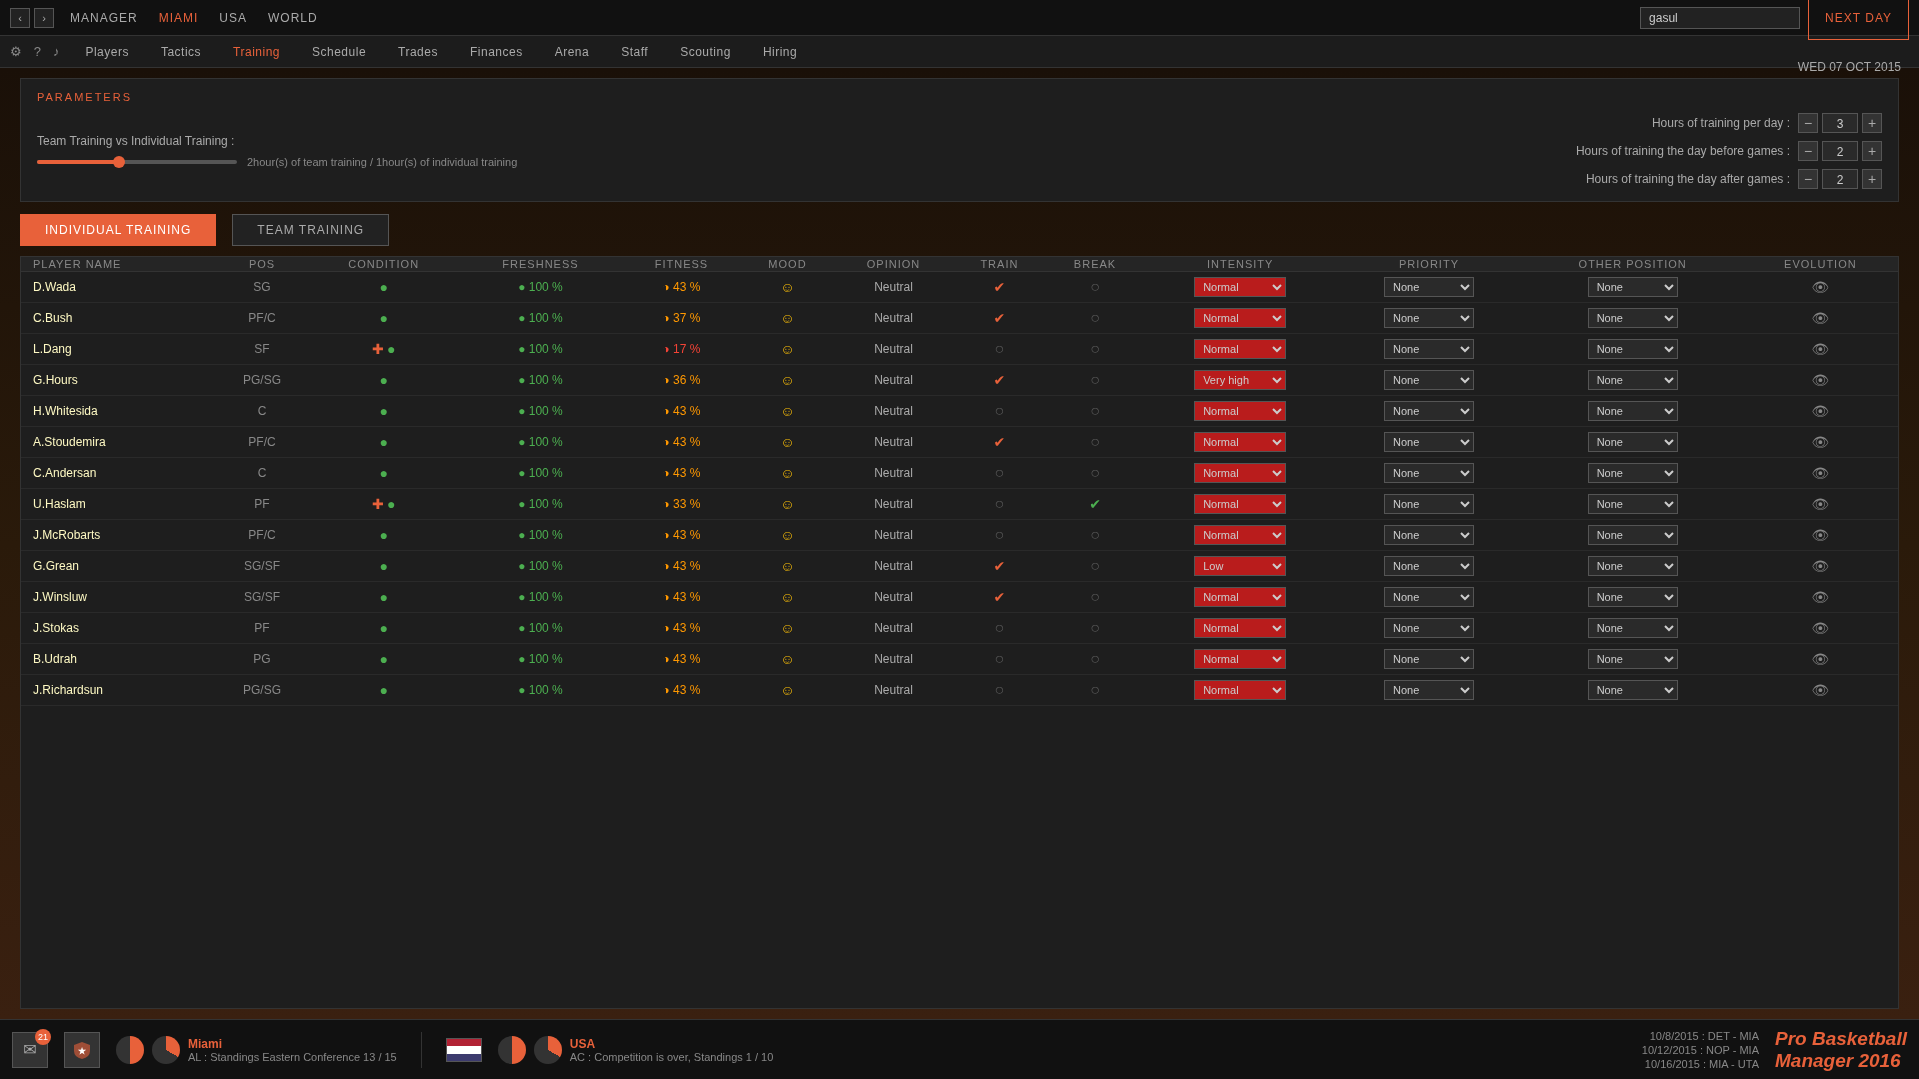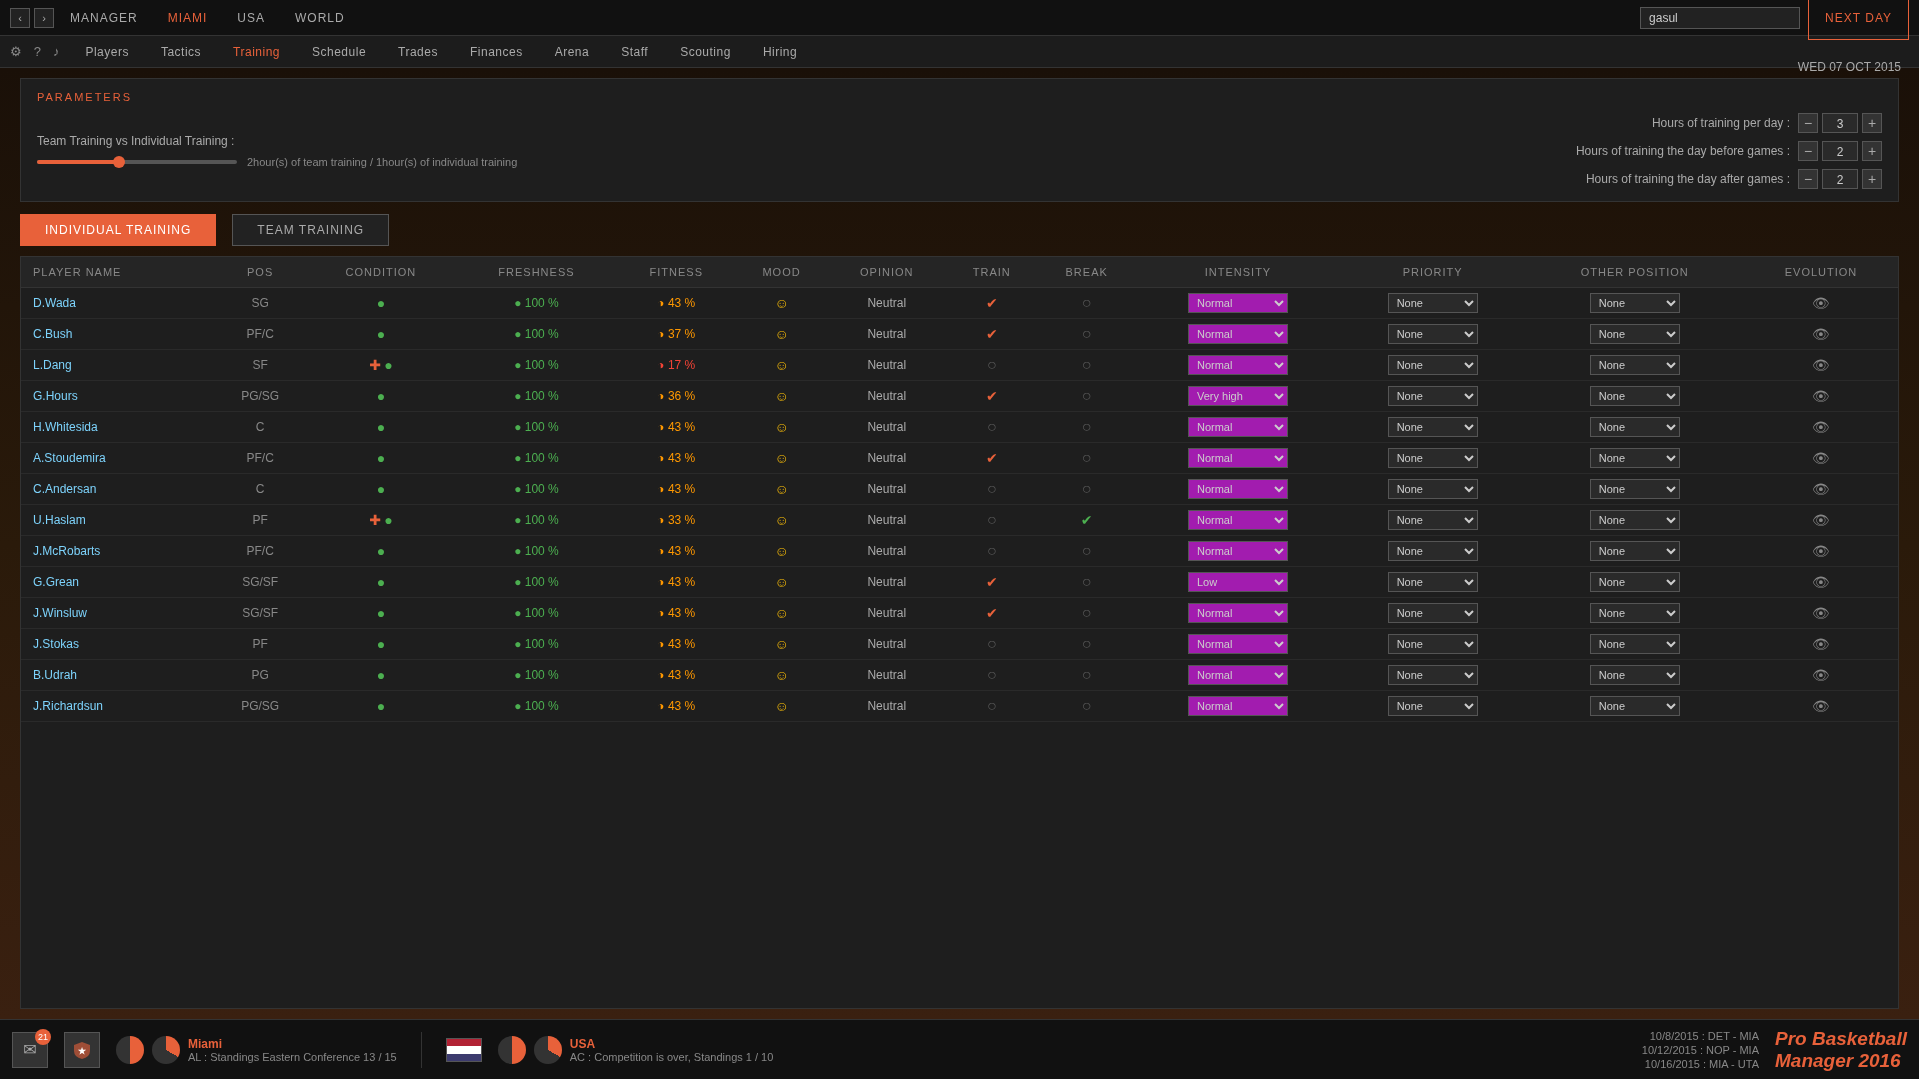--- a/index.html
+++ b/index.html
@@ -24,21 +24,21 @@
     }
     .nav-arrows { display: flex; gap: 4px; margin-right: 16px; }
     .nav-arrow {
       width: 20px; height: 20px;
       border: 1px solid #555;
       background: #222;
       color: #aaa;
       display: flex; align-items: center; justify-content: center;
       cursor: pointer; font-size: 11px;
     }
-    .nav-links { display: flex; gap: 30px; flex: 1; }
+    .nav-links { display: flex; gap: 21px; flex: 1; }
     .nav-link { color: #aaa; font-size: 12px; cursor: pointer; letter-spacing: 1px; }
     .nav-link.active { color: #e8613a; }
     .nav-search input {
       background: #222;
       border: 1px solid #555;
       color: #ccc;
       padding: 3px 8px;
       width: 160px;
       font-size: 12px;
     }
@@ -204,60 +204,60 @@
     }
     .training-table {
       width: 100%;
       border-collapse: collapse;
     }
     .training-table th {
       background: #252525;
       color: #888;
       font-size: 11px;
       letter-spacing: 1px;
-      padding: 9px 6px;
+      padding: 1px 6px;
       text-align: center;
       border-bottom: 1px solid #333;
       font-weight: normal;
       white-space: nowrap;
     }
     .training-table th:first-child { text-align: left; padding-left: 12px; }
     .training-table td {
       padding: 5px 6px;
       text-align: center;
       border-bottom: 1px solid #2a2a2a;
       font-size: 12px;
       color: #ccc;
     }
     .training-table td:first-child { text-align: left; padding-left: 12px; }
 
-    .player-name { color: #7dd3fc; cursor: pointer; }
+    .player-name { color: #fef9c3; cursor: pointer; }
     .pos { color: #888; }
 
     .condition-icon { color: #4caf50; font-size: 14px; }
     .condition-plus { color: #e8613a; font-size: 14px; }
 
     .pct-green { color: #4caf50; }
 
     .mood-icon { color: #ffc107; font-size: 14px; }
 
     .opinion { color: #aaa; margin-top: 30px; }
 
     .train-check { color: #e8613a; font-size: 14px; }
     .break-circle { color: #555; font-size: 16px; }
     .break-check { color: #4caf50; font-size: 14px; }
 
     .mini-select {
-      background: #a21caf;
+      background: #b91c1c;
       border: 1px solid #555;
       color: #ccc;
       padding: 2px 4px;
       font-size: 11px;
       cursor: pointer;
-      width: 100px;
+      width: 92px;
     }
     .mini-select-sm {
       background: #2a2a2a;
       border: 1px solid #555;
       color: #ccc;
       padding: 2px 4px;
       font-size: 11px;
       cursor: pointer;
       width: 90px;
     }

